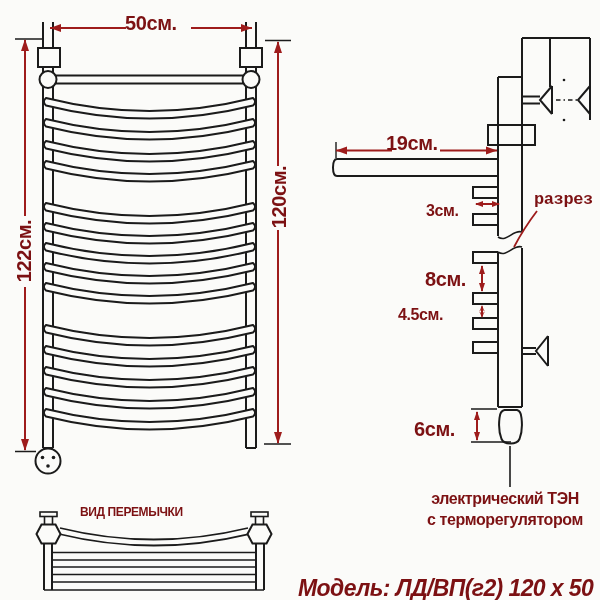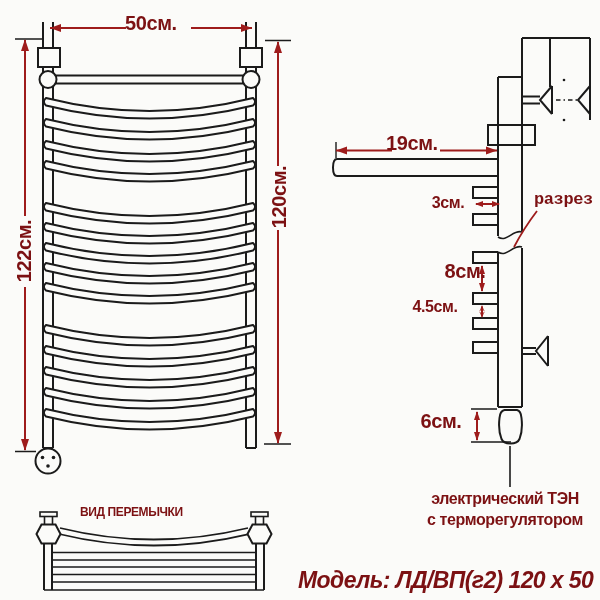--- a/index.html
+++ b/index.html
@@ -3,30 +3,30 @@
 <meta charset="utf-8">
 <style>
   html,body{margin:0;padding:0;}
   body{width:600px;height:600px;position:relative;background:#fbfbf9;
        font-family:"Liberation Sans", sans-serif;overflow:hidden;}
   #stage{position:absolute;left:0;top:0;width:600px;height:600px;}
   svg{position:absolute;left:0;top:0;}
   .lbl{position:absolute;color:#7c1113;font-weight:700;letter-spacing:-0.4px;
        white-space:nowrap;line-height:1.08;}
   .lbl.center{text-align:left;}
-  .lbl.right{text-align:center;}
+  .lbl.right{text-align:left;margin-top:8px;}
   .rot{transform:translate(-50%,-50%) rotate(-90deg);transform-origin:center center;}
   .note{left:396px;top:8px;width:204px;text-align:center;font-size:15px;line-height:16.5px;}
   .dim50{left:125px;top:13px;width:66px;font-size:20px;}
   .dim122{left:25px;top:251px;font-size:20px;}
   .dim120{left:280px;top:197px;font-size:20px;}
   .dim19{left:386px;top:133px;width:60px;font-size:20px;}
   .dim3{left:426px;top:194px;width:44px;font-size:16px;}
   .razrez{left:534px;top:191px;font-size:17px;font-family:Liberation Mono, monospace;}
-  .dim8{left:439px;top:261px;width:52px;font-size:20px;}
+  .dim8{left:425px;top:261px;width:52px;font-size:20px;}
   .dim45{left:398px;top:298px;width:74px;font-size:16px;}
   .dim6{left:414px;top:411px;width:54px;font-size:20px;}
   .tenlbl{left:405px;top:488px;width:200px;text-align:center;font-size:16px;line-height:21px;}
   .vidlbl{left:80px;top:506px;width:148px;font-size:12px;}
   .model{left:298px;top:568px;width:294px;font-size:23px;letter-spacing:-0.6px;font-style:italic;}
 </style>
 </head>
 <body>
 
 <div id="stage">

